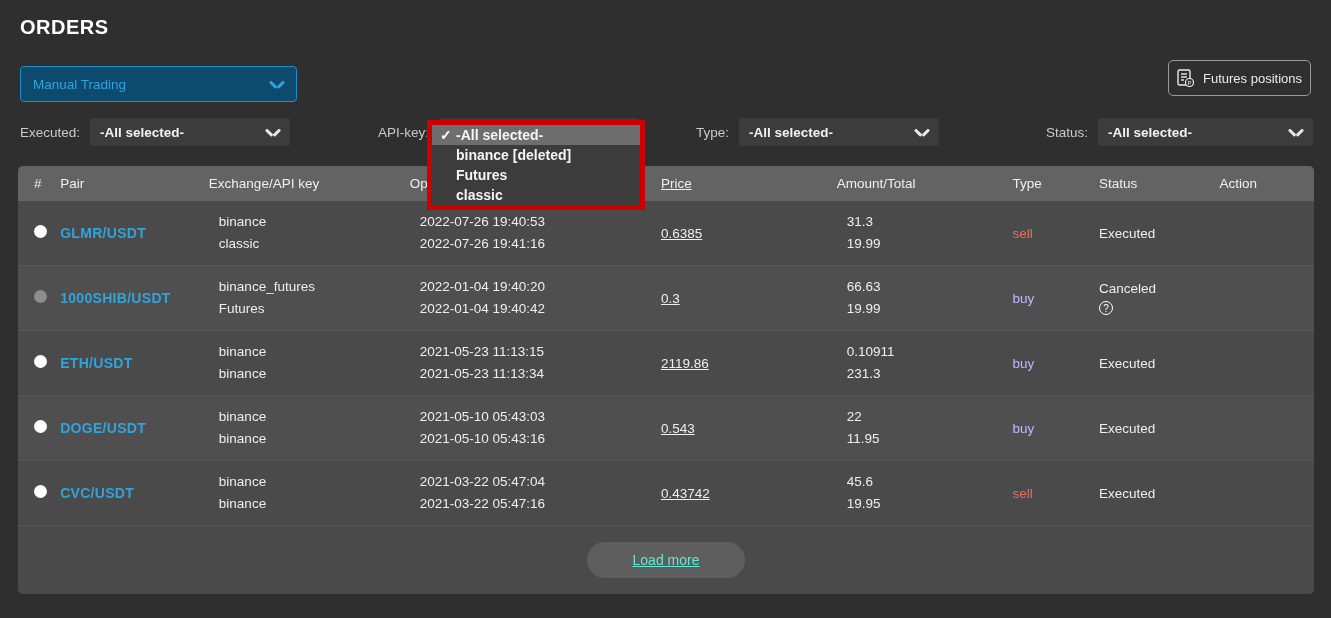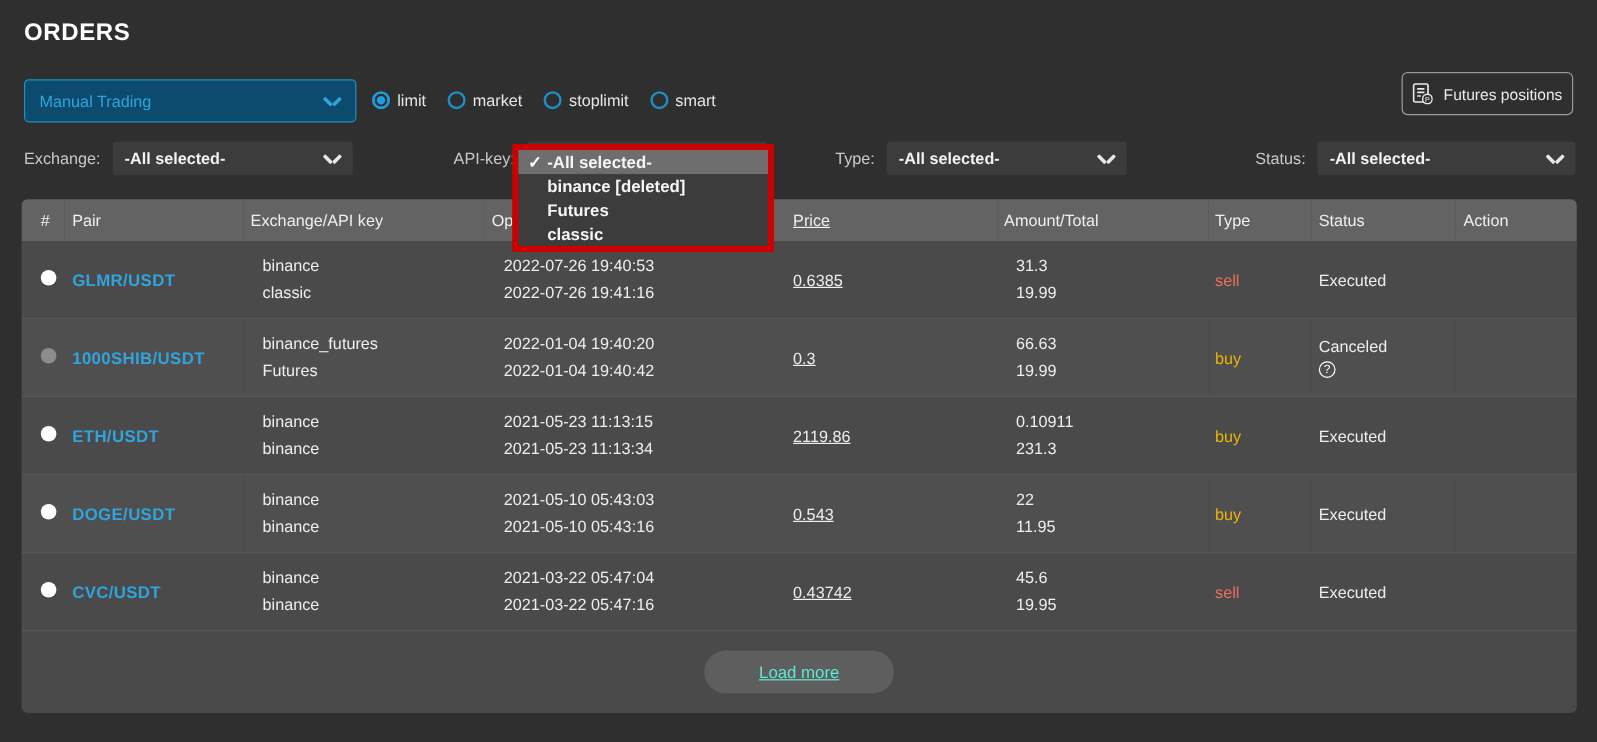--- a/index.html
+++ b/index.html
@@ -123,21 +123,21 @@
   .c-status{ width: 120px; }
   .c-action{ width: 100px; }
 
   th.c-num { padding-left: 16px !important; }
 
   .dot-ind { width: 13px; height: 13px; border-radius: 50%; background: #ffffff; display: inline-block; }
   .dot-ind.dim { background: #8c8c8c; }
   .pair-link { color: #2fa4dd; font-weight: bold; font-size: 14px; letter-spacing: 0.3px; }
   .two-line > div { line-height: 22px; margin-left: 10px; }
   .type-sell { color: #e8705a; }
-  .type-buy  { color: #eab308; text-align: center; }
+  .type-buy  { color: #c4b5fd; text-align: center; }
   .qmark {
     display: inline-block; width: 14px; height: 14px; line-height: 13px;
     border: 1px solid #ffffff; border-radius: 50%;
     text-align: center; font-size: 10px; color: #ffffff; margin-top: 5px;
   }
 
   
   .loadmore-row { border-top: 1px solid #565656; background: #4a4a4a; padding: 16px 0; text-align: center; }
   .loadmore-btn {
     display: inline-block; background: #5e5e5e; color: #5eead4;
@@ -150,54 +150,36 @@
 
 <div class="page">
 
   <div class="page-title">ORDERS</div>
 
   <div class="mode-select">
     <span class="label">Manual Trading</span>
     <span class="chev blue"></span>
   </div>
 
-  <div class="radios">
-    <label class="radio on">
-      <span class="dot"></span>
-      <span class="rlabel">limit</span>
-    </label>
-    <label class="radio">
-      <span class="dot"></span>
-      <span class="rlabel">market</span>
-    </label>
-    <label class="radio">
-      <span class="dot"></span>
-      <span class="rlabel">stoplimit</span>
-    </label>
-    <label class="radio">
-      <span class="dot"></span>
-      <span class="rlabel">smart</span>
-    </label>
-  </div>
 
   <div class="futures-btn">
     <svg class="doc-icon" viewBox="0 0 17 18">
       <rect x="1" y="1" width="12" height="15" rx="1.5" fill="none" stroke="#eaeaea" stroke-width="1.4"></rect>
       <line x1="4" y1="5" x2="10" y2="5" stroke="#eaeaea" stroke-width="1.4"></line>
       <line x1="4" y1="8" x2="10" y2="8" stroke="#eaeaea" stroke-width="1.4"></line>
       <line x1="4" y1="11" x2="7" y2="11" stroke="#eaeaea" stroke-width="1.4"></line>
       <circle cx="12.5" cy="13.5" r="4" fill="#2f2f2f" stroke="#eaeaea" stroke-width="1.2"></circle>
       <text x="12.5" y="16" font-size="6" fill="#eaeaea" text-anchor="middle" font-family="Liberation Sans, sans-serif">P</text>
     </svg>
     <span>Futures positions</span>
   </div>
 
   <div class="filters">
     <div class="flt" id="flt-exchange">
-      <span class="flabel">Exchange:</span>
+      <span class="flabel">Executed:</span>
       <div class="fbox">
         <span class="fval">-All selected-</span>
         <span class="chev"></span>
       </div>
     </div>
 
     <div class="flt" id="flt-apikey">
       <span class="flabel">API-key:</span>
       <div class="fbox">
         <span class="fval">-All selected-</span>

